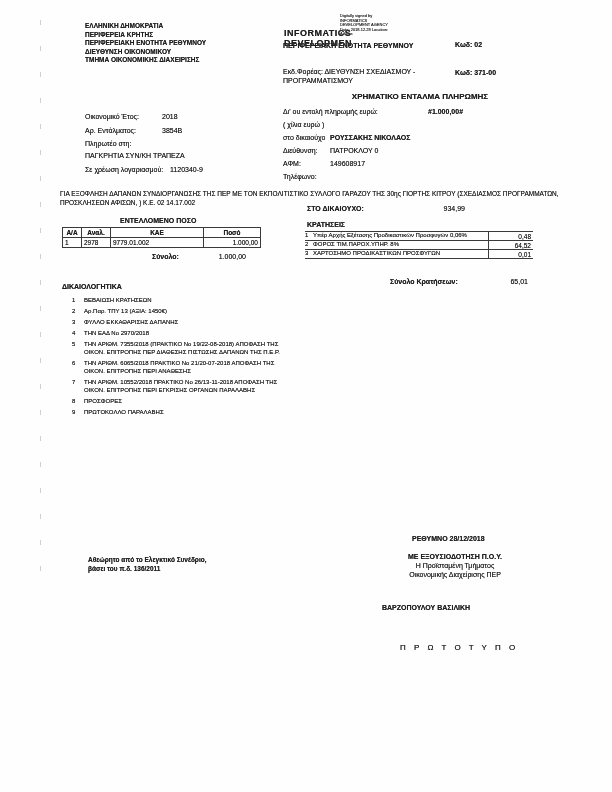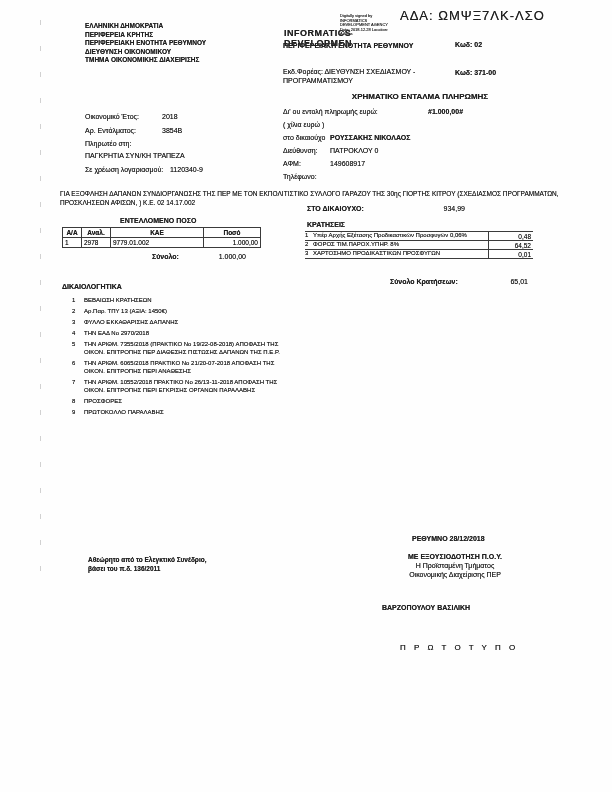--- a/index.html
+++ b/index.html
@@ -40,21 +40,20 @@
   .vline-artifact{position:absolute;left:40px;top:20px;width:1px;height:560px;
     background-image:linear-gradient(#9a9a9a 18%, transparent 18%);background-size:1px 26px;opacity:.45;}
 </style>
 </head>
 <body>
 
 <div class="page scan">
 
   <div class="vline-artifact"></div>
 
-  <div class="abs t13" style="left:400px;top:8px;width:210px;letter-spacing:1px;">ΑΔΑ: ΩΜΨΞ7ΛΚ-ΛΣΟ</div>
 
   <div class="abs" style="left:85px;top:22px;width:200px;">
     <div class="t65 b">ΕΛΛΗΝΙΚΗ ΔΗΜΟΚΡΑΤΙΑ</div>
     <div class="t65 b">ΠΕΡΙΦΕΡΕΙΑ ΚΡΗΤΗΣ</div>
     <div class="t65 b">ΠΕΡΙΦΕΡΕΙΑΚΗ ΕΝΟΤΗΤΑ ΡΕΘΥΜΝΟΥ</div>
     <div class="t65 b">ΔΙΕΥΘΥΝΣΗ ΟΙΚΟΝΟΜΙΚΟΥ</div>
     <div class="t65 b">ΤΜΗΜΑ ΟΙΚΟΝΟΜΙΚΗΣ ΔΙΑΧΕΙΡΙΣΗΣ</div>
   </div>
 
   <div class="abs" style="left:284px;top:28px;width:200px;">

